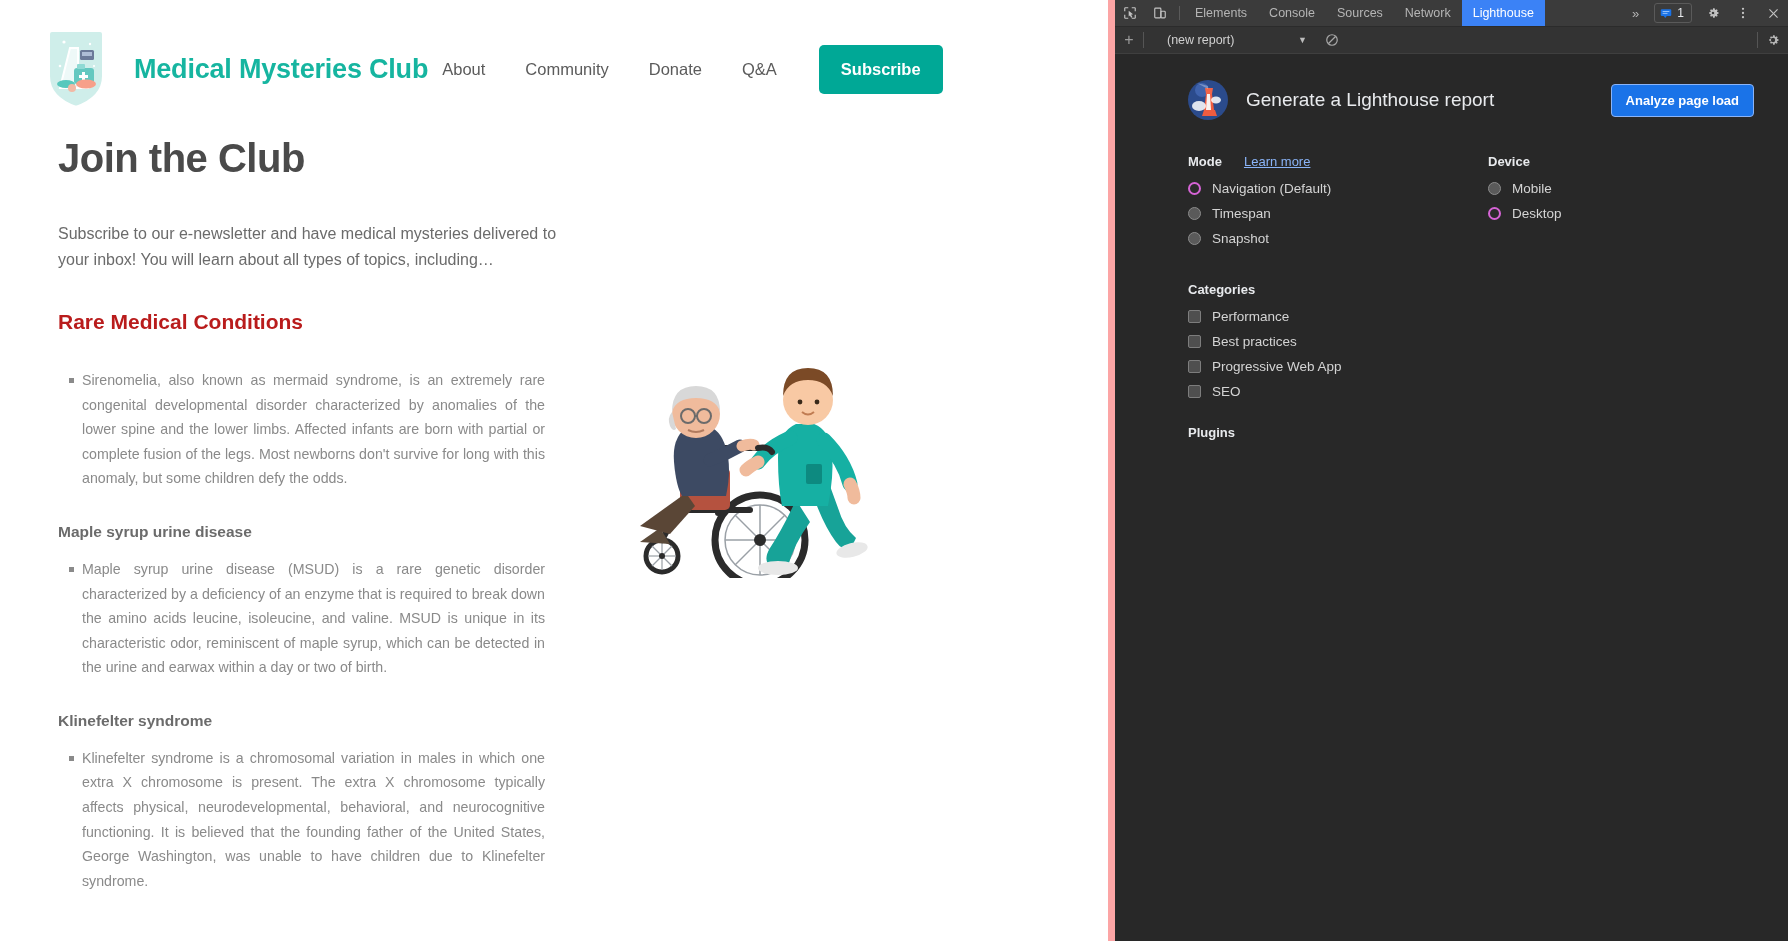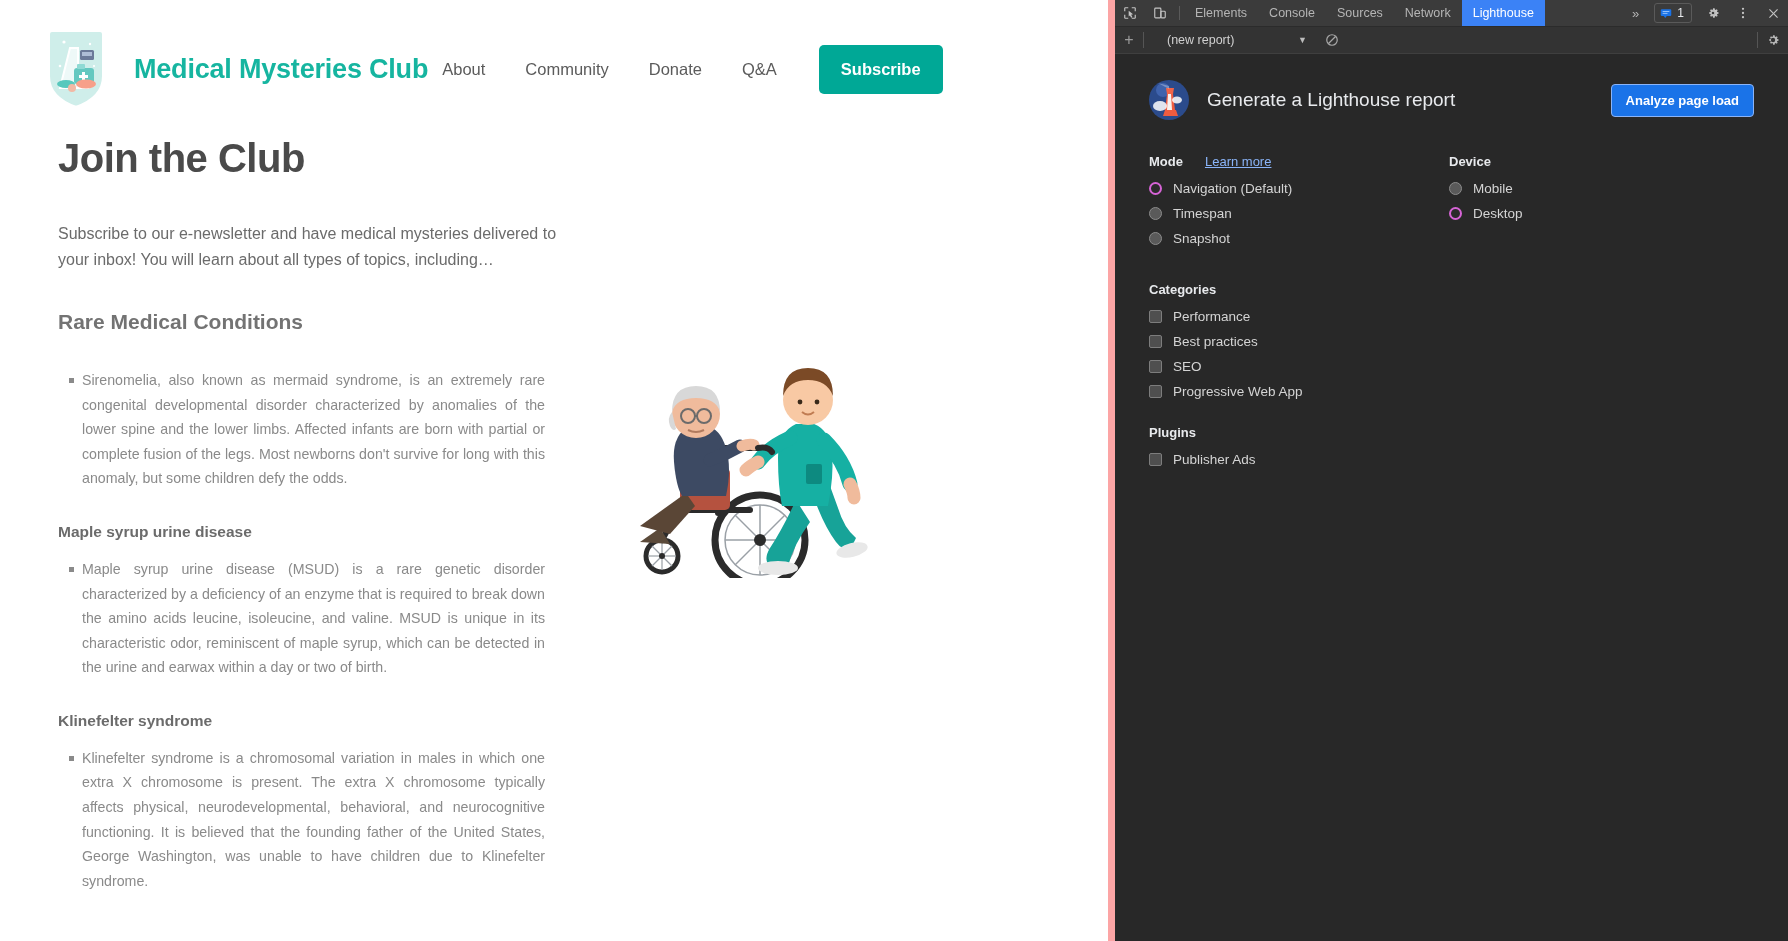--- a/index.html
+++ b/index.html
@@ -76,21 +76,21 @@
   }
   p.intro {
     font-size: 16px;
     color: #6b6b6b;
     line-height: 1.6;
     margin: 0 0 38px 0;
     width: 505px;
   }
   h2.section-title {
     font-size: 21px;
-    color: #737373;
+    color: #b91c1c;
     font-weight: bold;
     margin: 0 0 34px 0;
   }
   h3.cond-title {
     font-size: 15.5px;
     color: #6b6b6b;
     font-weight: bold;
     margin: 0 0 16px 0;
   }
   ul.cond-list {
@@ -191,21 +191,21 @@
     display: flex; align-items: center;
     min-width: 150px;
     margin-left: 23px;
     font-size: 12.5px;
     color: #d0d0d0;
     cursor: pointer;
   }
   .report-select .caret { margin-left: auto; margin-right: 10px; font-size: 9px; color:#bdbdbd; }
   .clear-btn { margin-left: 8px; cursor: pointer; display:flex; align-items:center; }
 
-  .lh-body { flex: 1 1 auto; padding: 26px 34px 0 34px; overflow: hidden; }
+  .lh-body { flex: 1 1 auto; padding: 26px 34px 0 34px; overflow: hidden; margin-left: 39px; }
   .lh-header-row {
     display: flex; align-items: center;
     margin-bottom: 34px;
   }
   .lh-logo { width: 40px; height: 40px; flex: 0 0 auto; }
   .lh-title {
     margin-left: 18px;
     font-size: 19px;
     color: #e8eaed;
   }
@@ -549,30 +549,26 @@
         <div class="lh-row">
           <span class="checkbox"></span>
           <span>Performance</span>
         </div>
         <div class="lh-row">
           <span class="checkbox"></span>
           <span>Best practices</span>
         </div>
         <div class="lh-row">
           <span class="checkbox"></span>
-          <span>SEO</span>
+          <span>Progressive Web App</span>
         </div>
         <div class="lh-row">
           <span class="checkbox"></span>
-          <span>Progressive Web App</span>
+          <span>SEO</span>
         </div>
       </div>
 
       <div class="lh-section">
         <div class="lh-grouptitle">Plugins</div>
-        <div class="lh-row">
-          <span class="checkbox"></span>
-          <span>Publisher Ads</span>
-        </div>
       </div>
     </div>
   </div>
 </div>
 
 </body></html>

